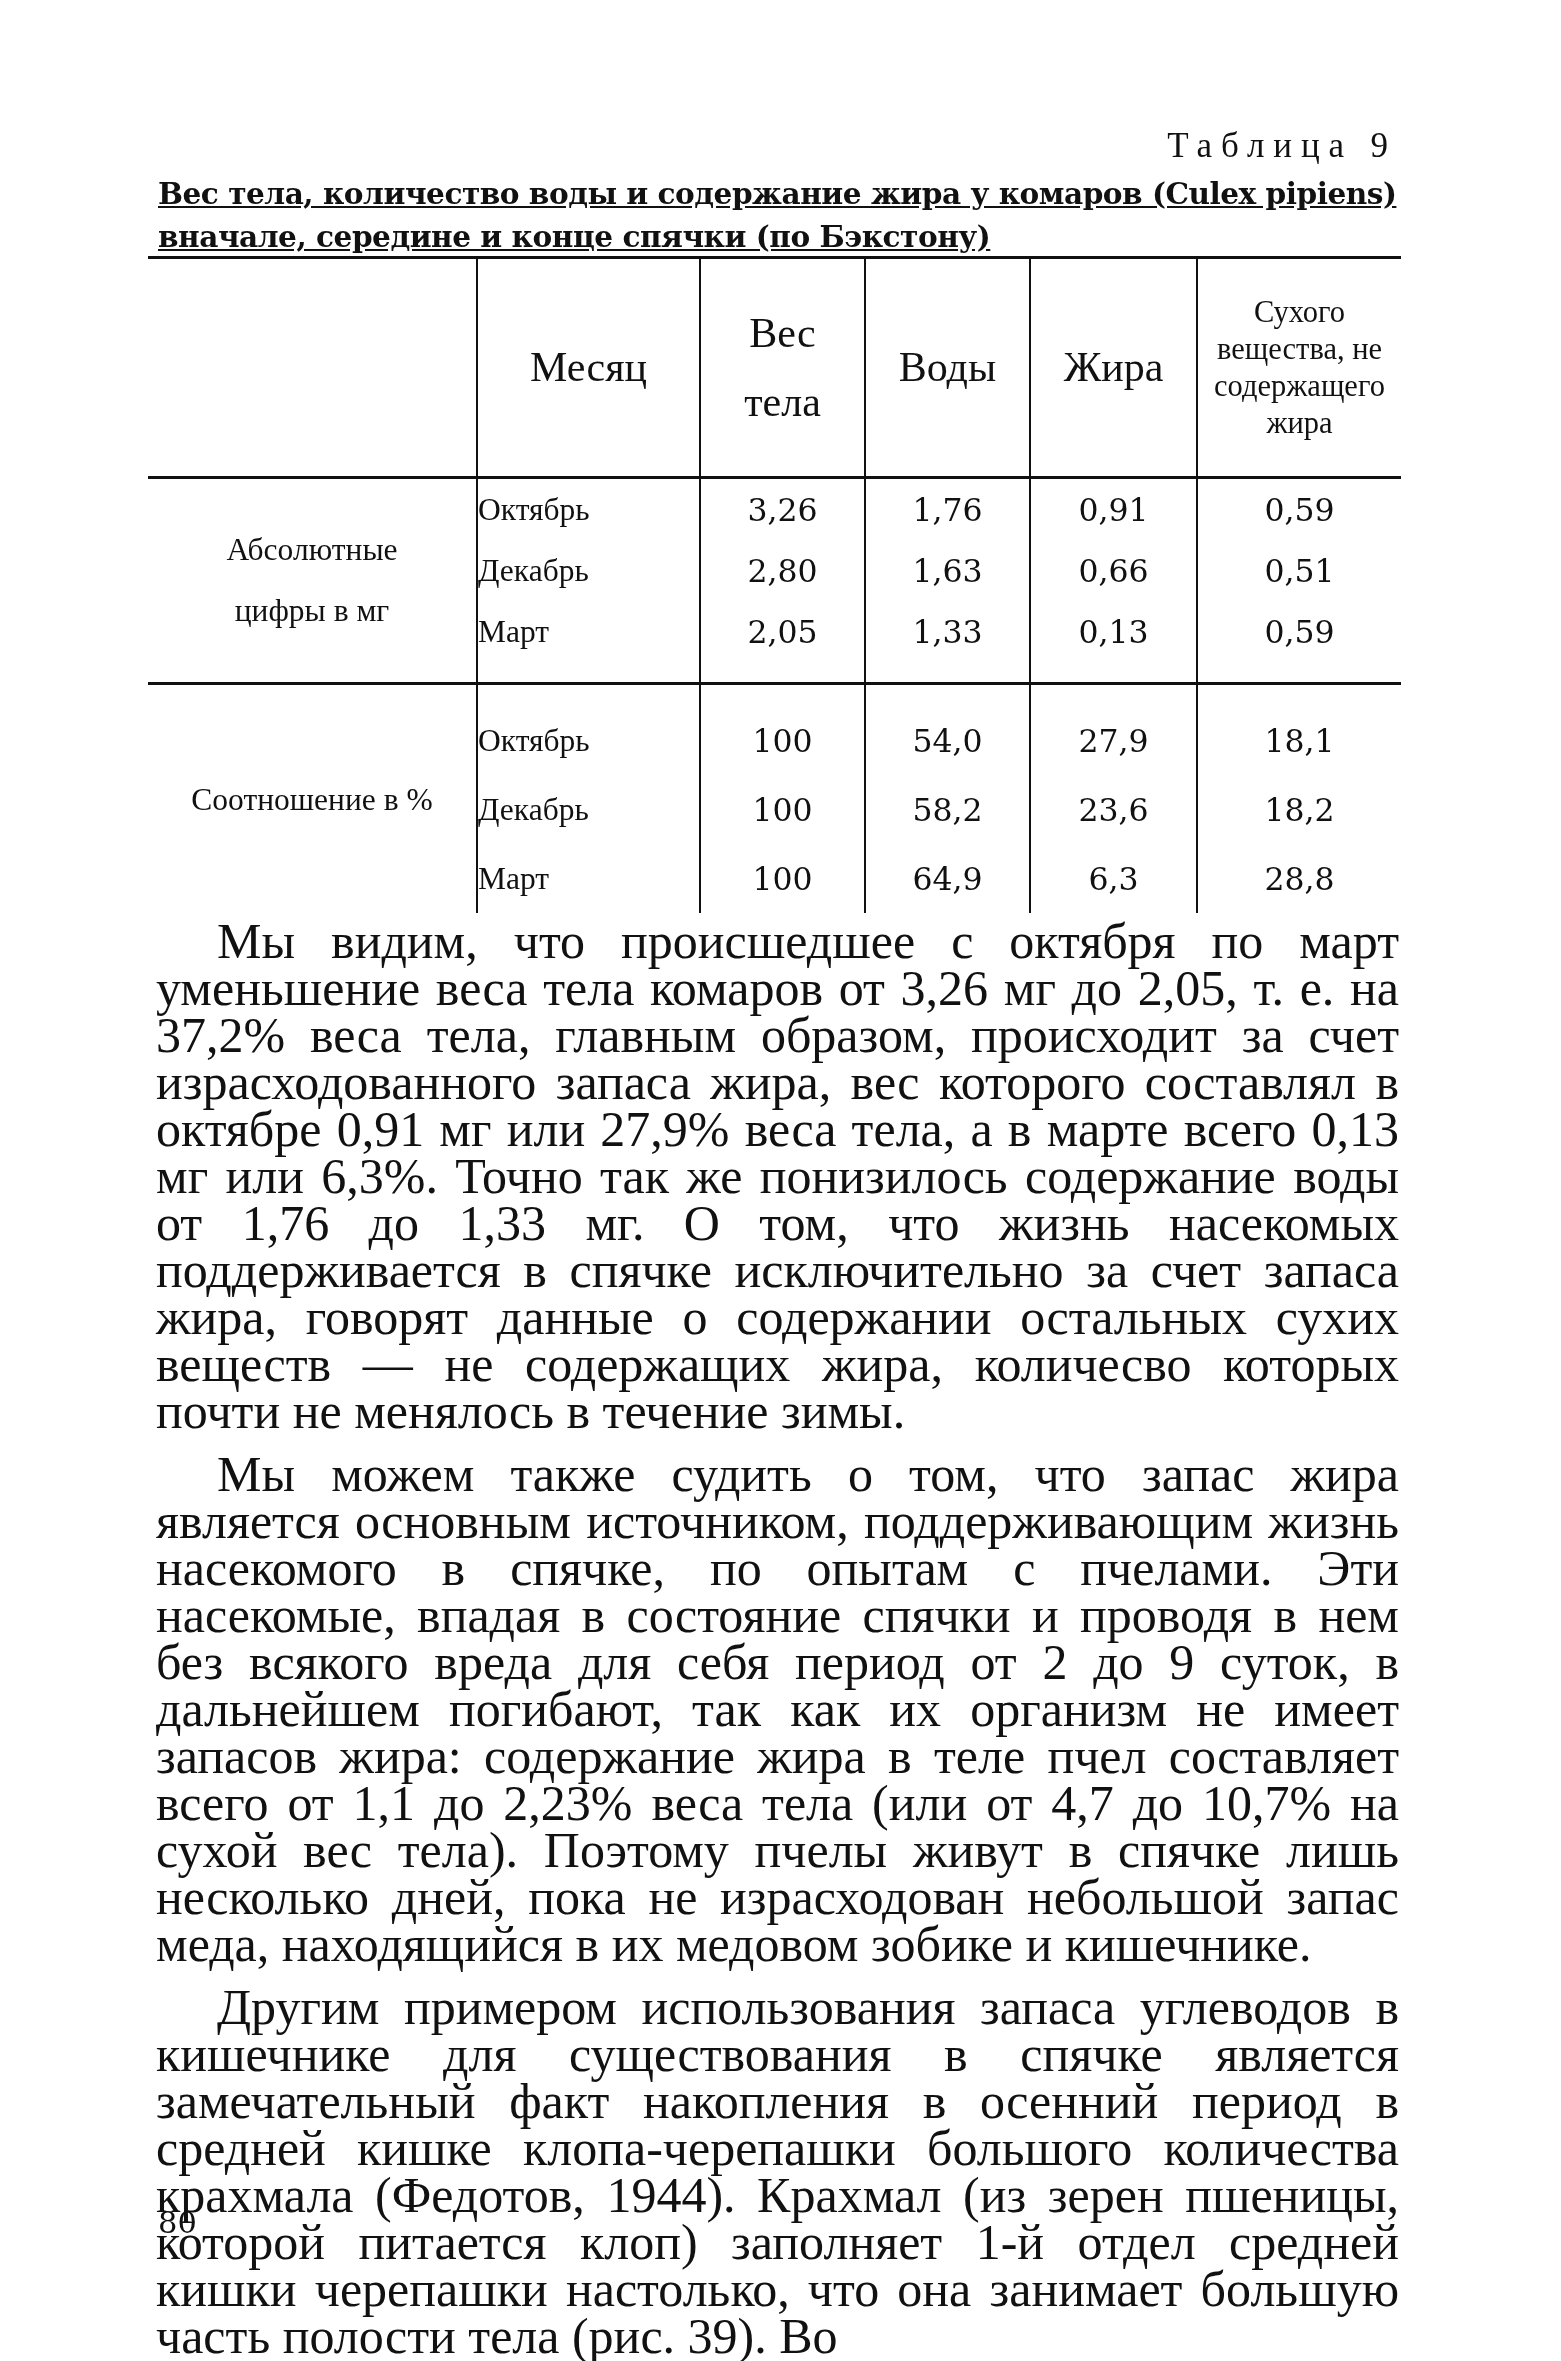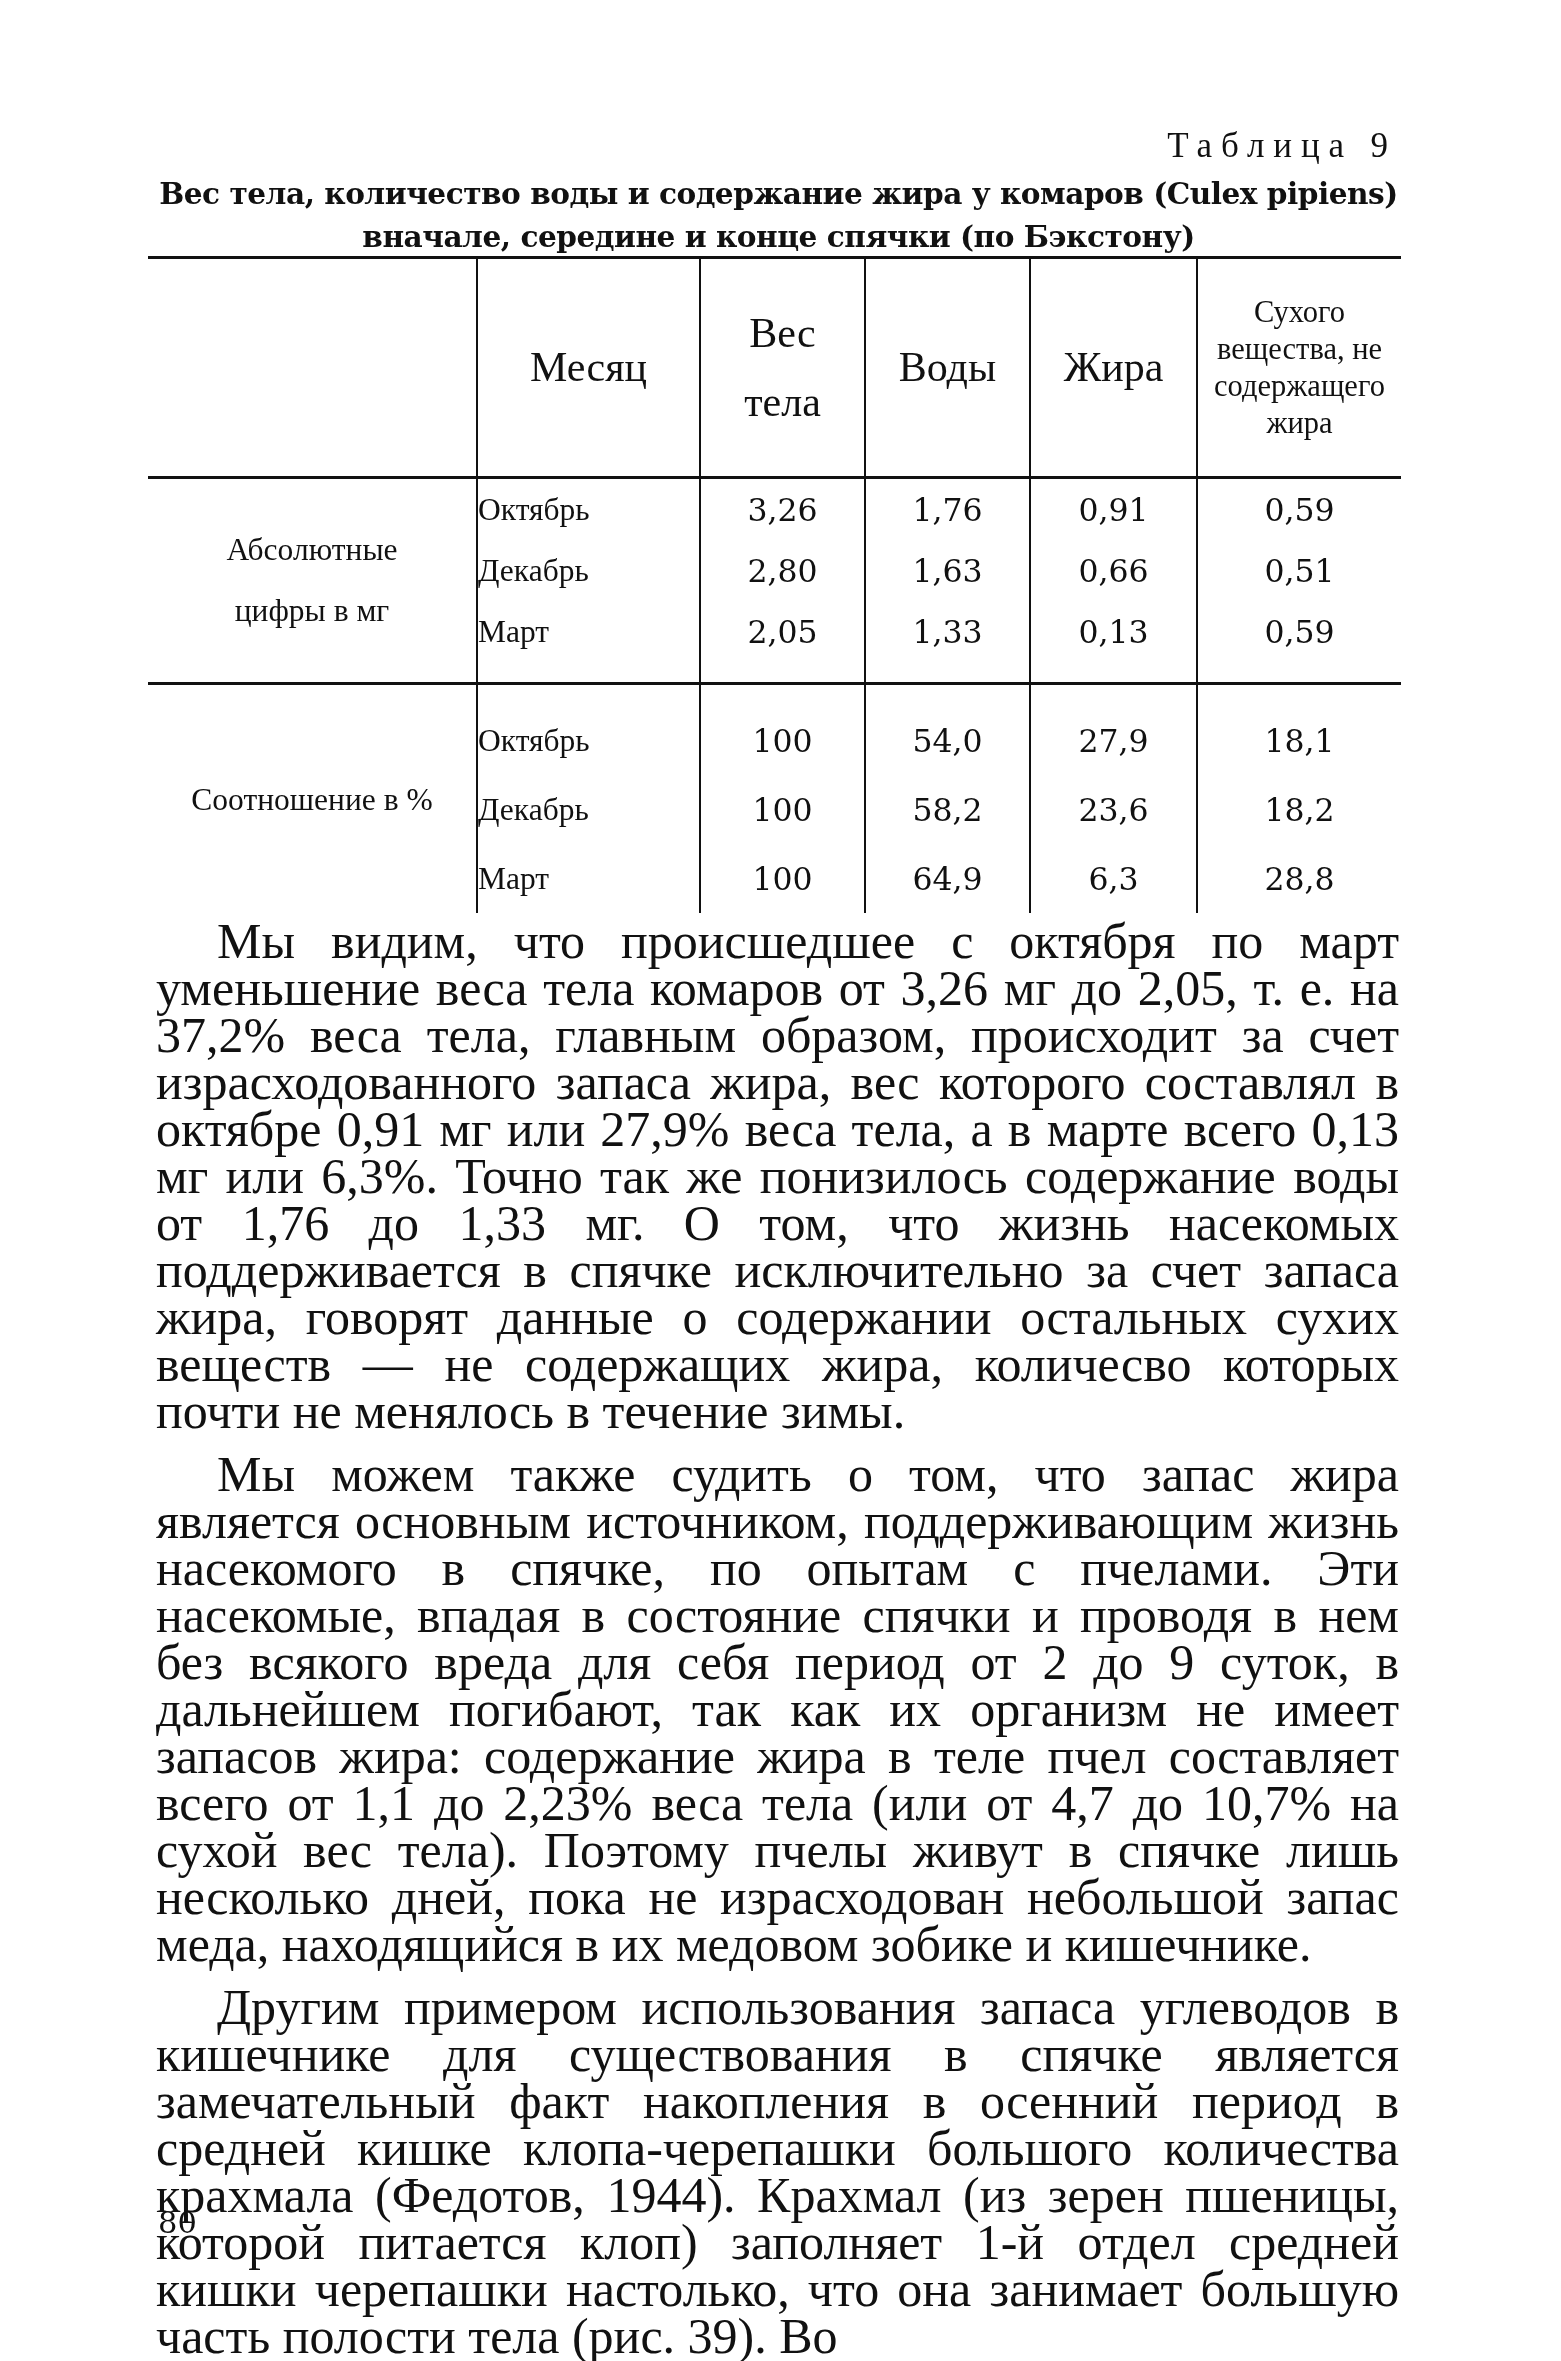--- a/index.html
+++ b/index.html
@@ -1,22 +1,22 @@
 <!DOCTYPE html>
 <html><head>
 <meta charset="utf-8">
 <style>
   html, body { margin: 0; padding: 0; background: #ffffff; }
   body { width: 1561px; height: 2361px; position: relative; overflow: hidden;
          font-family: "Liberation Serif", "DejaVu Serif", serif; color: #111; }
   .page { position: absolute; left: 0; top: 0; width: 1561px; height: 2361px; }
 
   .table-label { position: absolute; top: 126px; right: 164px; font-size: 35px; letter-spacing: 8.9px; }
-  .table-caption { position: absolute; top: 172px; left: 158px; width: 1241px; text-align: center;
-                   font-family: "DejaVu Serif", serif; font-weight: bold; font-size: 29.6px; line-height: 43px; letter-spacing: -0.5px; }
+  .table-caption { position: absolute; top: 172px; left: 158px; width: 1241px; text-align: left;
+                   font-family: "DejaVu Serif", serif; font-weight: bold; font-size: 29.6px; line-height: 43px; letter-spacing: -0.5px; text-decoration: underline; }
 
   .data-table { position: absolute; left: 148px; top: 256px; width: 1253px; border-collapse: collapse; table-layout: fixed; }
   .data-table td, .data-table th { padding: 0; font-weight: normal; text-align: center; vertical-align: middle; }
   .data-table thead tr th { border-top: 3px solid #111; border-bottom: 3px solid #111; height: 217px; font-size: 42px; line-height: 39px; }
   .data-table th.vb, .data-table td.vb { border-left: 2px solid #111; }
   .data-table tbody.abs tr td { height: 61px; font-size: 31.5px; }
   .data-table tbody.rel tr td { height: 69px; font-size: 31.5px; }
   .data-table tbody.abs tr:last-child td { padding-bottom: 19.7px; }
   .data-table tbody.abs tr:last-child td.grp, .data-table tbody.abs tr:first-child td.grp { }
   .data-table tbody.rel tr:first-child td { border-top: 3px solid #111; padding-top: 21.7px; }

